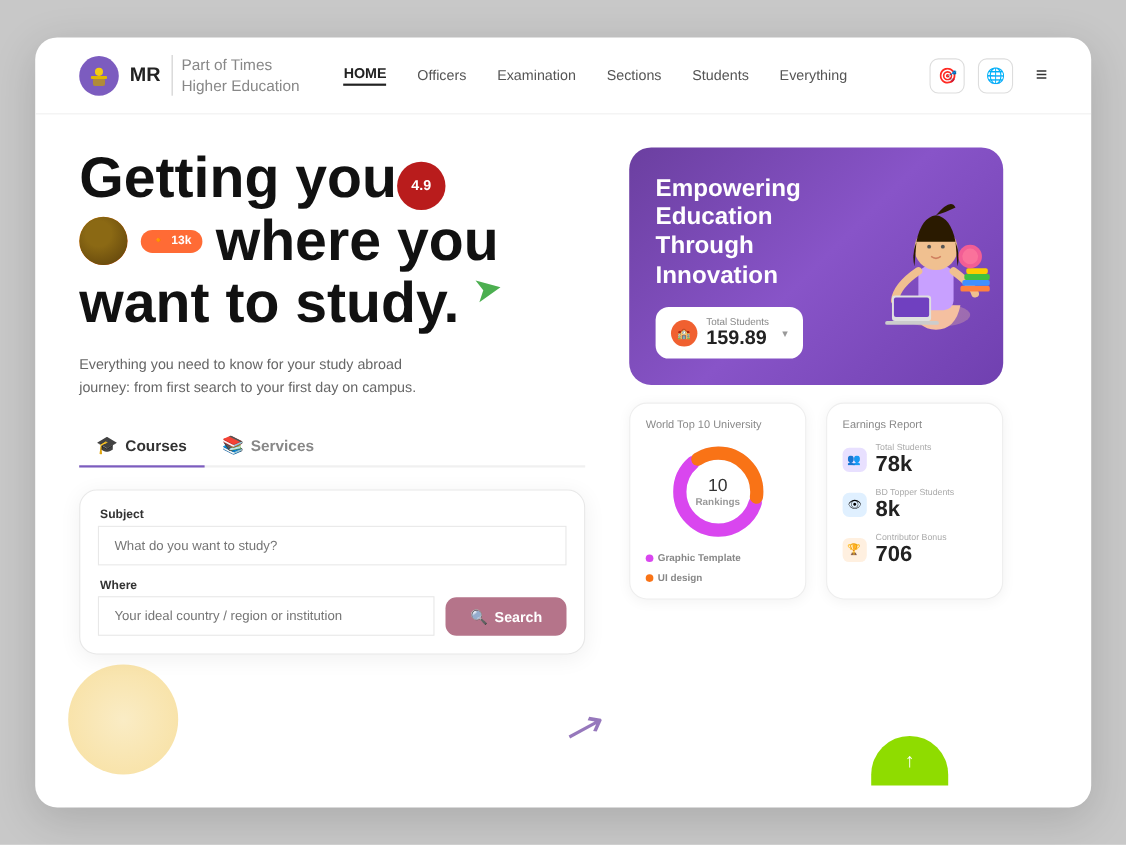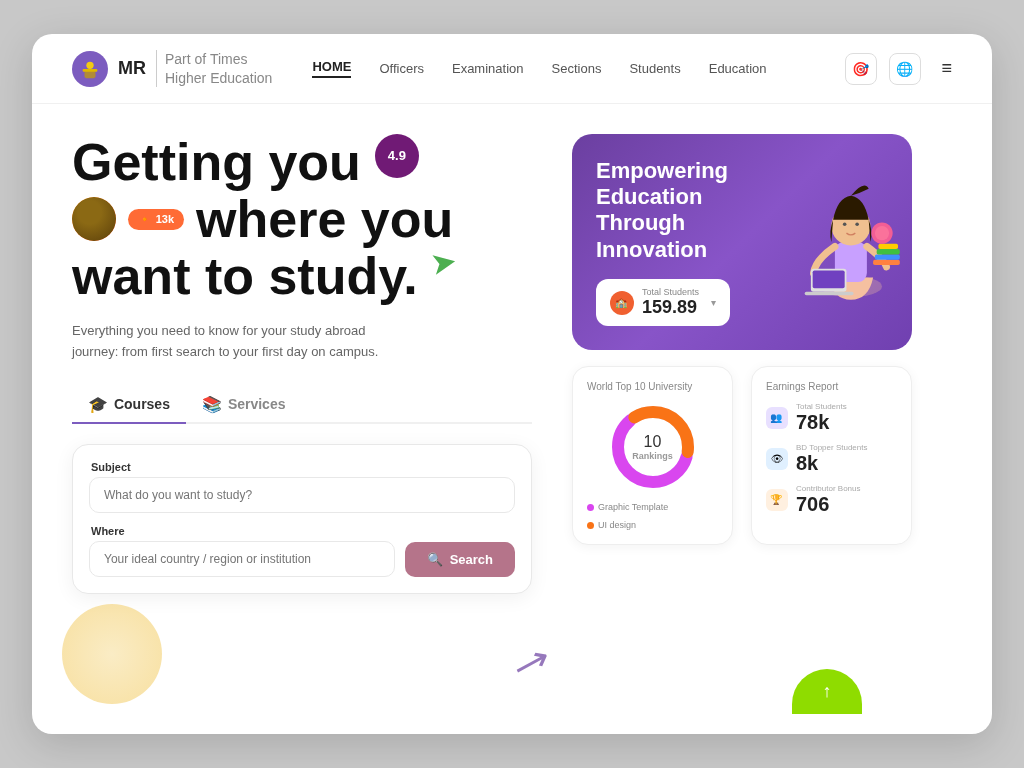--- a/index.html
+++ b/index.html
@@ -117,25 +117,24 @@
     }
     .hero-title {
       font-size: 52px;
       font-weight: 900;
       line-height: 1.1;
       color: #111;
       margin-bottom: 8px;
     }
     .hero-title-line1 {
       display: flex;
-      align-items: flex-start;
-      gap: 14px;
+      align-items: flex-end;
     }
     .rating-badge {
-      background: #701a75;
+      background: #b91c1c;
       color: #fff;
       border-radius: 50%;
       width: 44px;
       height: 44px;
       display: flex;
       align-items: center;
       justify-content: center;
       font-size: 13px;
       font-weight: 700;
       flex-shrink: 0;
@@ -236,21 +235,21 @@
       font-size: 11px;
       font-weight: 700;
       color: #333;
       display: block;
       margin-bottom: 4px;
       padding-left: 2px;
     }
     .form-input {
       width: 100%;
       border: 1px solid #e8e8e8;
-      border-radius: 10px;
+      border-radius: 0;
       padding: 10px 14px;
       font-size: 12px;
       color: #aaa;
       outline: none;
       background: #fff;
     }
     .search-row {
       display: flex;
       gap: 10px;
       align-items: flex-end;
@@ -400,20 +399,21 @@
       color: #333;
     }
     .donut-sub {
       font-size: 9px;
       color: #999;
     }
     .donut-legend {
       display: flex;
       gap: 8px;
       flex-wrap: wrap;
+      font-weight: bold;
     }
     .legend-item {
       display: flex;
       align-items: center;
       gap: 4px;
       font-size: 9px;
       color: #888;
     }
     .legend-dot {
       width: 7px;
@@ -508,21 +508,21 @@
         <div>Part of Times</div>
         <div>Higher Education</div>
       </div>
     </div>
     <div class="nav-links">
       <a class="nav-link active">HOME</a>
       <a class="nav-link">Officers</a>
       <a class="nav-link">Examination</a>
       <a class="nav-link">Sections</a>
       <a class="nav-link">Students</a>
-      <a class="nav-link">Education</a>
+      <a class="nav-link">Everything</a>
     </div>
     <div class="nav-icons">
       <div class="nav-icon-btn">🎯</div>
       <div class="nav-icon-btn">🌐</div>
       <div class="hamburger">≡</div>
     </div>
   </nav>
 
   <div class="main-content">
 

